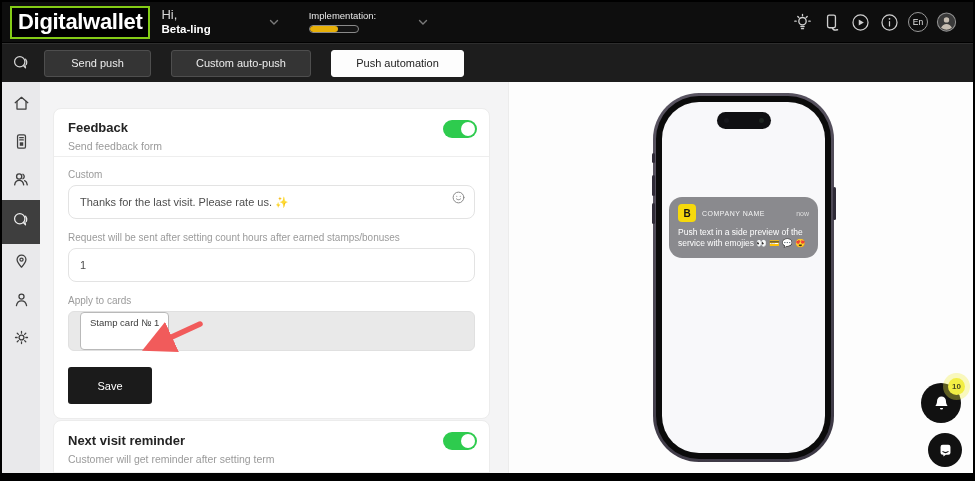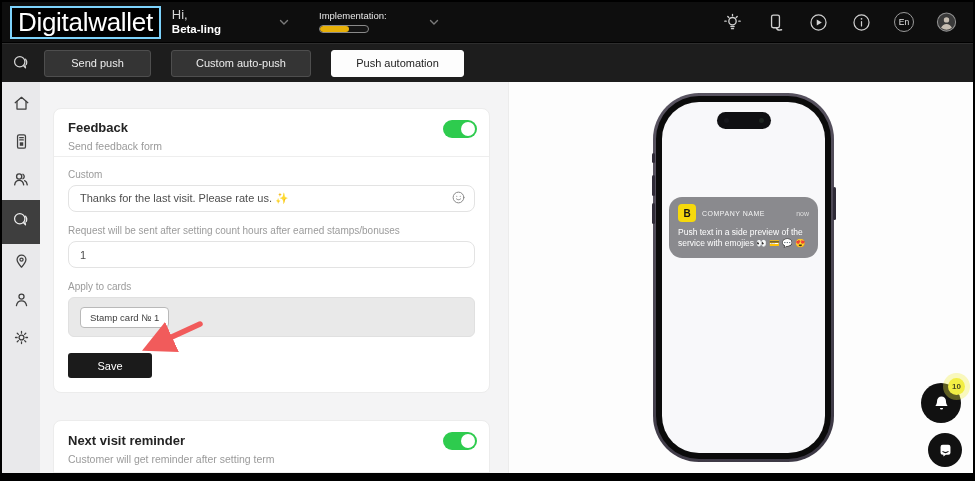--- a/index.html
+++ b/index.html
@@ -3,33 +3,33 @@
 <meta charset="utf-8">
 <style>
   * { box-sizing: border-box; margin: 0; padding: 0; }
   html,body { width:975px; height:481px; }
   body { font-family:"Liberation Sans", sans-serif; background:#000; position:relative; overflow:hidden; }
   #app { position:absolute; inset:0; background:#000; }
 
   
   .header { position:absolute; left:2px; top:2px; right:2px; height:40px; background:#0e0e0e;
             display:flex; align-items:center; }
-  .logo { margin-left:8px; border:2px solid #7dd3fc; background:#000; color:#fff; font-weight:normal;
-          font-size:26px; line-height:26px; padding:1px 6px 2px; letter-spacing:-0.3px; }
+  .logo { margin-left:8px; border:2px solid #84cc16; background:#000; color:#fff; font-weight:bold;
+          font-size:22px; line-height:26px; padding:1px 6px 2px; letter-spacing:-0.3px; }
   .greeting { margin-left:11px; line-height:1.15; }
   .greeting .hi { font-size:13px; color:#d6d6d6; }
   .greeting .name { font-size:11.5px; color:#fff; font-weight:bold; }
   .chev { margin-left:56px; display:flex; align-items:center; }
   .impl { margin-left:28px; line-height:1.1; }
   .impl .lbl { font-size:9.5px; color:#e8e8e8; }
   .progress-track { margin-top:3px; width:50px; height:8px; border:1px solid #8a8a8a; border-radius:5px;
                     background:#141414; overflow:hidden; }
   .progress-fill { height:100%; background:#e7b008; border-radius:4px; width:60%; }
   .chev2 { margin-left:40px; }
-  .header-icons { margin-left:auto; margin-right:16px; display:flex; align-items:center; gap:22px; }
+  .header-icons { margin-left:auto; margin-right:16px; display:flex; align-items:center; gap:8px; }
   .hicon { width:21px; height:21px; display:flex; align-items:center; justify-content:center; }
   .circle-badge { width:20px; height:20px; border:1px solid #9a9a9a; border-radius:50%;
                   color:#e6e6e6; font-size:8.5px; display:flex; align-items:center; justify-content:center; }
 
   
   .tabbar { position:absolute; left:2px; top:43px; right:2px; height:39px; background:#1d1d1d;
             border-top:1px solid #2e2e2e; display:flex; align-items:center; }
   .tab-chat { width:38px; display:flex; justify-content:center; }
   .tab-btn { height:27px; border-radius:3px; font-size:11px; display:flex; align-items:center;
              justify-content:center; cursor:pointer; font-family:"Liberation Sans",sans-serif; }
@@ -54,31 +54,31 @@
   .card2 { top:338px; height:80px; }
   .card-head { padding:11px 14px 4px; border-bottom:1px solid #eee; position:relative; }
   .card-title { font-size:13px; font-weight:bold; color:#232323; }
   .card-sub { font-size:10.5px; color:#9a9a9a; margin-top:5px; }
   .toggle { position:absolute; right:12px; top:11px; width:34px; height:18px; border-radius:9px;
             background:#2ecb4e; cursor:pointer; }
   .toggle .knob { position:absolute; right:2px; top:2px; width:14px; height:14px; border-radius:50%;
                   background:#fff; }
   .card-body { padding:12px 14px 14px; }
   .f-label { font-size:10px; color:#9b9b9b; }
-  .f-input { margin-top:5px; width:100%; height:27px; border:1px solid #e3e3e3; border-radius:8px;
+  .f-input { margin-top:5px; width:100%; height:34px; border:1px solid #e3e3e3; border-radius:8px;
              background:#fff; font-size:11px; color:#4e4e4e; padding:0 30px 0 11px;
              font-family:"Liberation Sans",sans-serif; outline:none; }
   .input-wrap { position:relative; }
   .emoji-btn { position:absolute; right:9px; top:10px; cursor:pointer; display:flex; }
   .mt13 { margin-top:13px; }
   .gray-box { margin-top:5px; height:40px; background:#e9e9e9; border:1px solid #e0e0e0; border-radius:6px;
-              display:flex; align-items:center; padding:0 11px; }
+              display:flex; padding:0 11px; }
   .chip { background:#fff; border:1px solid #b9b9b9; border-radius:4px; padding:4px 9px;
           font-size:9.5px; color:#3c3c3c; cursor:pointer; }
-  .save-btn { margin-top:16px; width:84px; height:25px; background:#1b1b1b; color:#fff; border:none;
+  .save-btn { margin-top:16px; width:84px; height:37px; background:#1b1b1b; color:#fff; border:none;
               border-radius:3px; font-size:11px; cursor:pointer; font-family:"Liberation Sans",sans-serif; }
   .arrow-annot { position:absolute; left:92px; top:234px; pointer-events:none; }
   .card2-head { padding:12px 14px; border-bottom:1px solid #eee; position:relative; height:52px; }
 
   
   .phone { position:absolute; left:144px; top:11px; width:181px; height:369px; }
   .phone-frame { width:100%; height:100%; border-radius:46px; padding:3px;
                  background:linear-gradient(160deg,#5a5562,#3c3844); position:relative; }
   .side-btn { position:absolute; background:#2f2b37; border-radius:2px; }
   .sb1 { left:-1.5px; top:60px;  width:3px; height:10px; }

